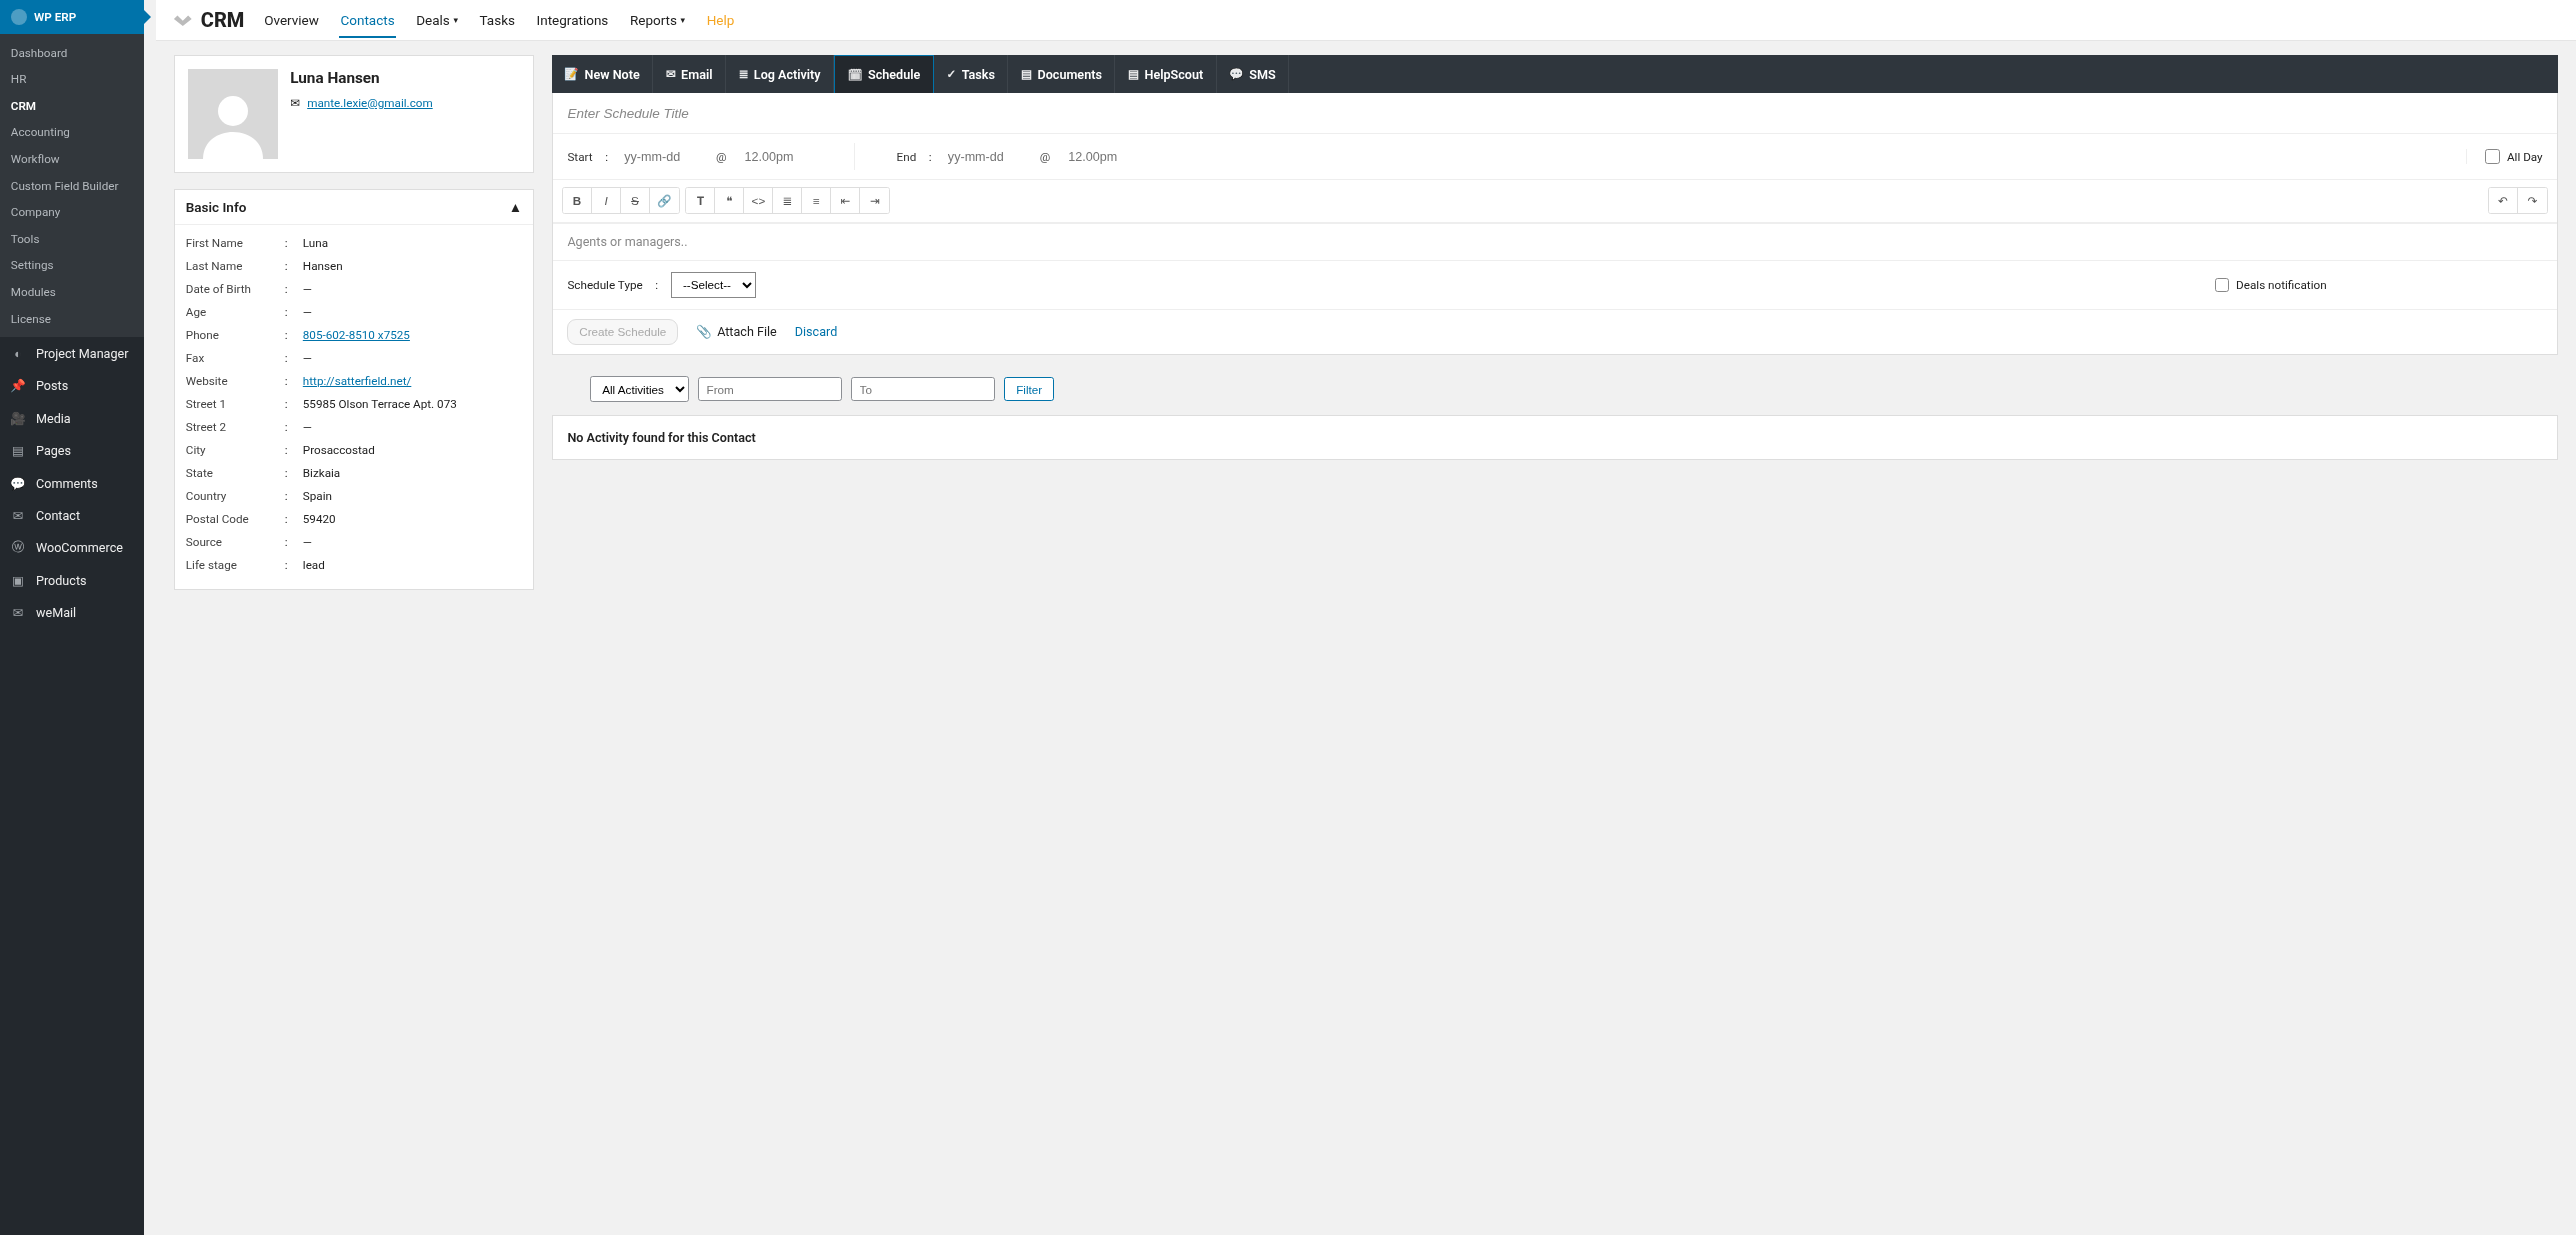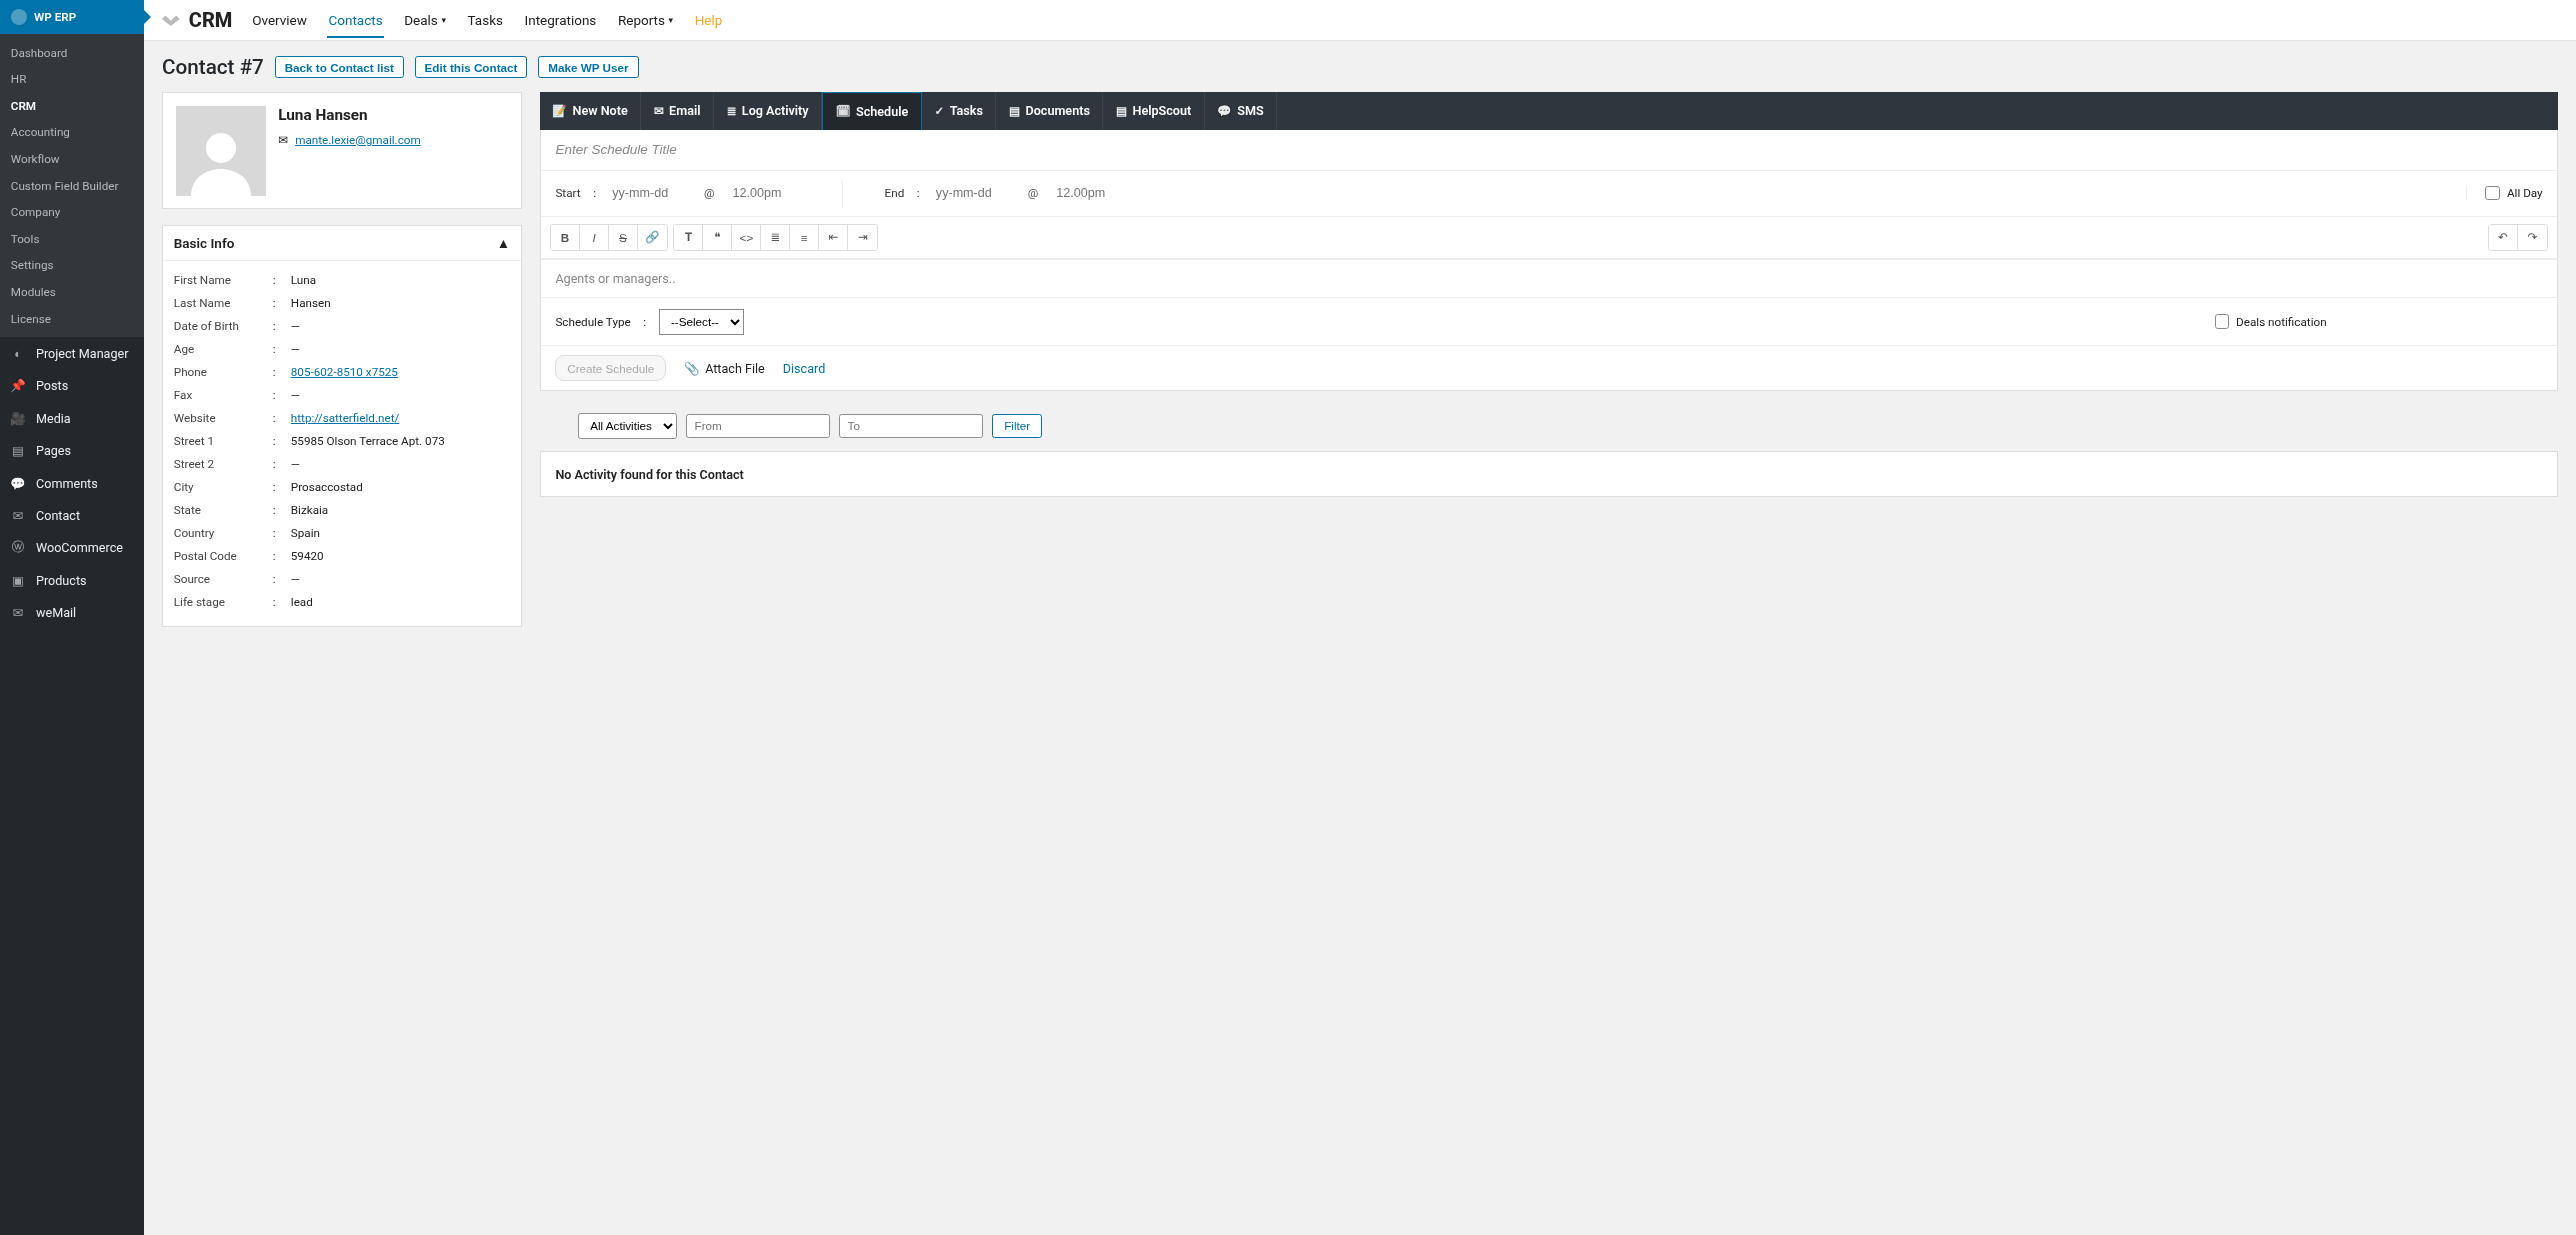--- a/index.html
+++ b/index.html
@@ -1,17 +1,17 @@
 <!DOCTYPE html>
 <html style="font-size:14.4px"><head>
 <meta charset="utf-8">
 <style>
 * { box-sizing: border-box; margin: 0; padding: 0; }
 body { font-family: -apple-system, BlinkMacSystemFont, "Segoe UI", Roboto, sans-serif; font-size: 11.7px; color: #222; background: #f1f1f1; }
-.app { display: flex; min-height: 100vh; }
+.app { display: flex; min-height: 100vh; gap: 12px; }
 
 
 .sidebar { width: 144px; background: #23282d; color: #eee; flex-shrink: 0; }
 .sidebar .brand { background: #0073aa; color: #fff; padding: 9px 10.8px; font-weight: 600; display: flex; align-items: center; gap: 7.2px; position: relative; }
 .sidebar .brand::after { content: ""; position: absolute; right: -7.2px; top: 50%; transform: translateY(-50%); border-left: 7.2px solid #0073aa; border-top: 7.2px solid transparent; border-bottom: 7.2px solid transparent; }
 .sidebar .brand-icon { width: 16px; height: 16px; border-radius: 50%; background: rgba(255,255,255,.3); display:inline-block; }
 .sidebar .sub-menu { padding: 5.4px 0; background: #32373c; }
 .sidebar .sub-item { padding: 6.3px 10.8px; color: #b4b9be; cursor: pointer; font-size: 11.7px; }
 .sidebar .sub-item.active { color: #fff; font-weight: 600; }
 .sidebar .wp-item { padding: 7.2px 9px; color: #eee; display: flex; align-items: center; gap: 9px; cursor: pointer; font-size: 12.6px; }
@@ -174,26 +174,20 @@
           <div class="nav-link active">Contacts</div>
           <div class="nav-link">Deals<span class="caret">▾</span></div>
           <div class="nav-link">Tasks</div>
           <div class="nav-link">Integrations</div>
           <div class="nav-link">Reports<span class="caret">▾</span></div>
           <div class="nav-link help">Help</div>
         </div>
     </div>
 
     <div class="content">
-      <div class="page-header">
-        <div class="page-title">Contact #7</div>
-        <button class="btn-outline">Back to Contact list</button>
-        <button class="btn-outline">Edit this Contact</button>
-        <button class="btn-outline">Make WP User</button>
-      </div>
 
       <div class="cols">
         <div class="left-col">
           <div class="card profile-card">
             <div class="avatar">
               <svg viewBox="0 0 24 24">
                   <circle cx="12" cy="8" r="5"></circle>
                   <path d="M2 24c0-6 5-9 10-9s10 3 10 9z"></path>
                 </svg>
             </div>

